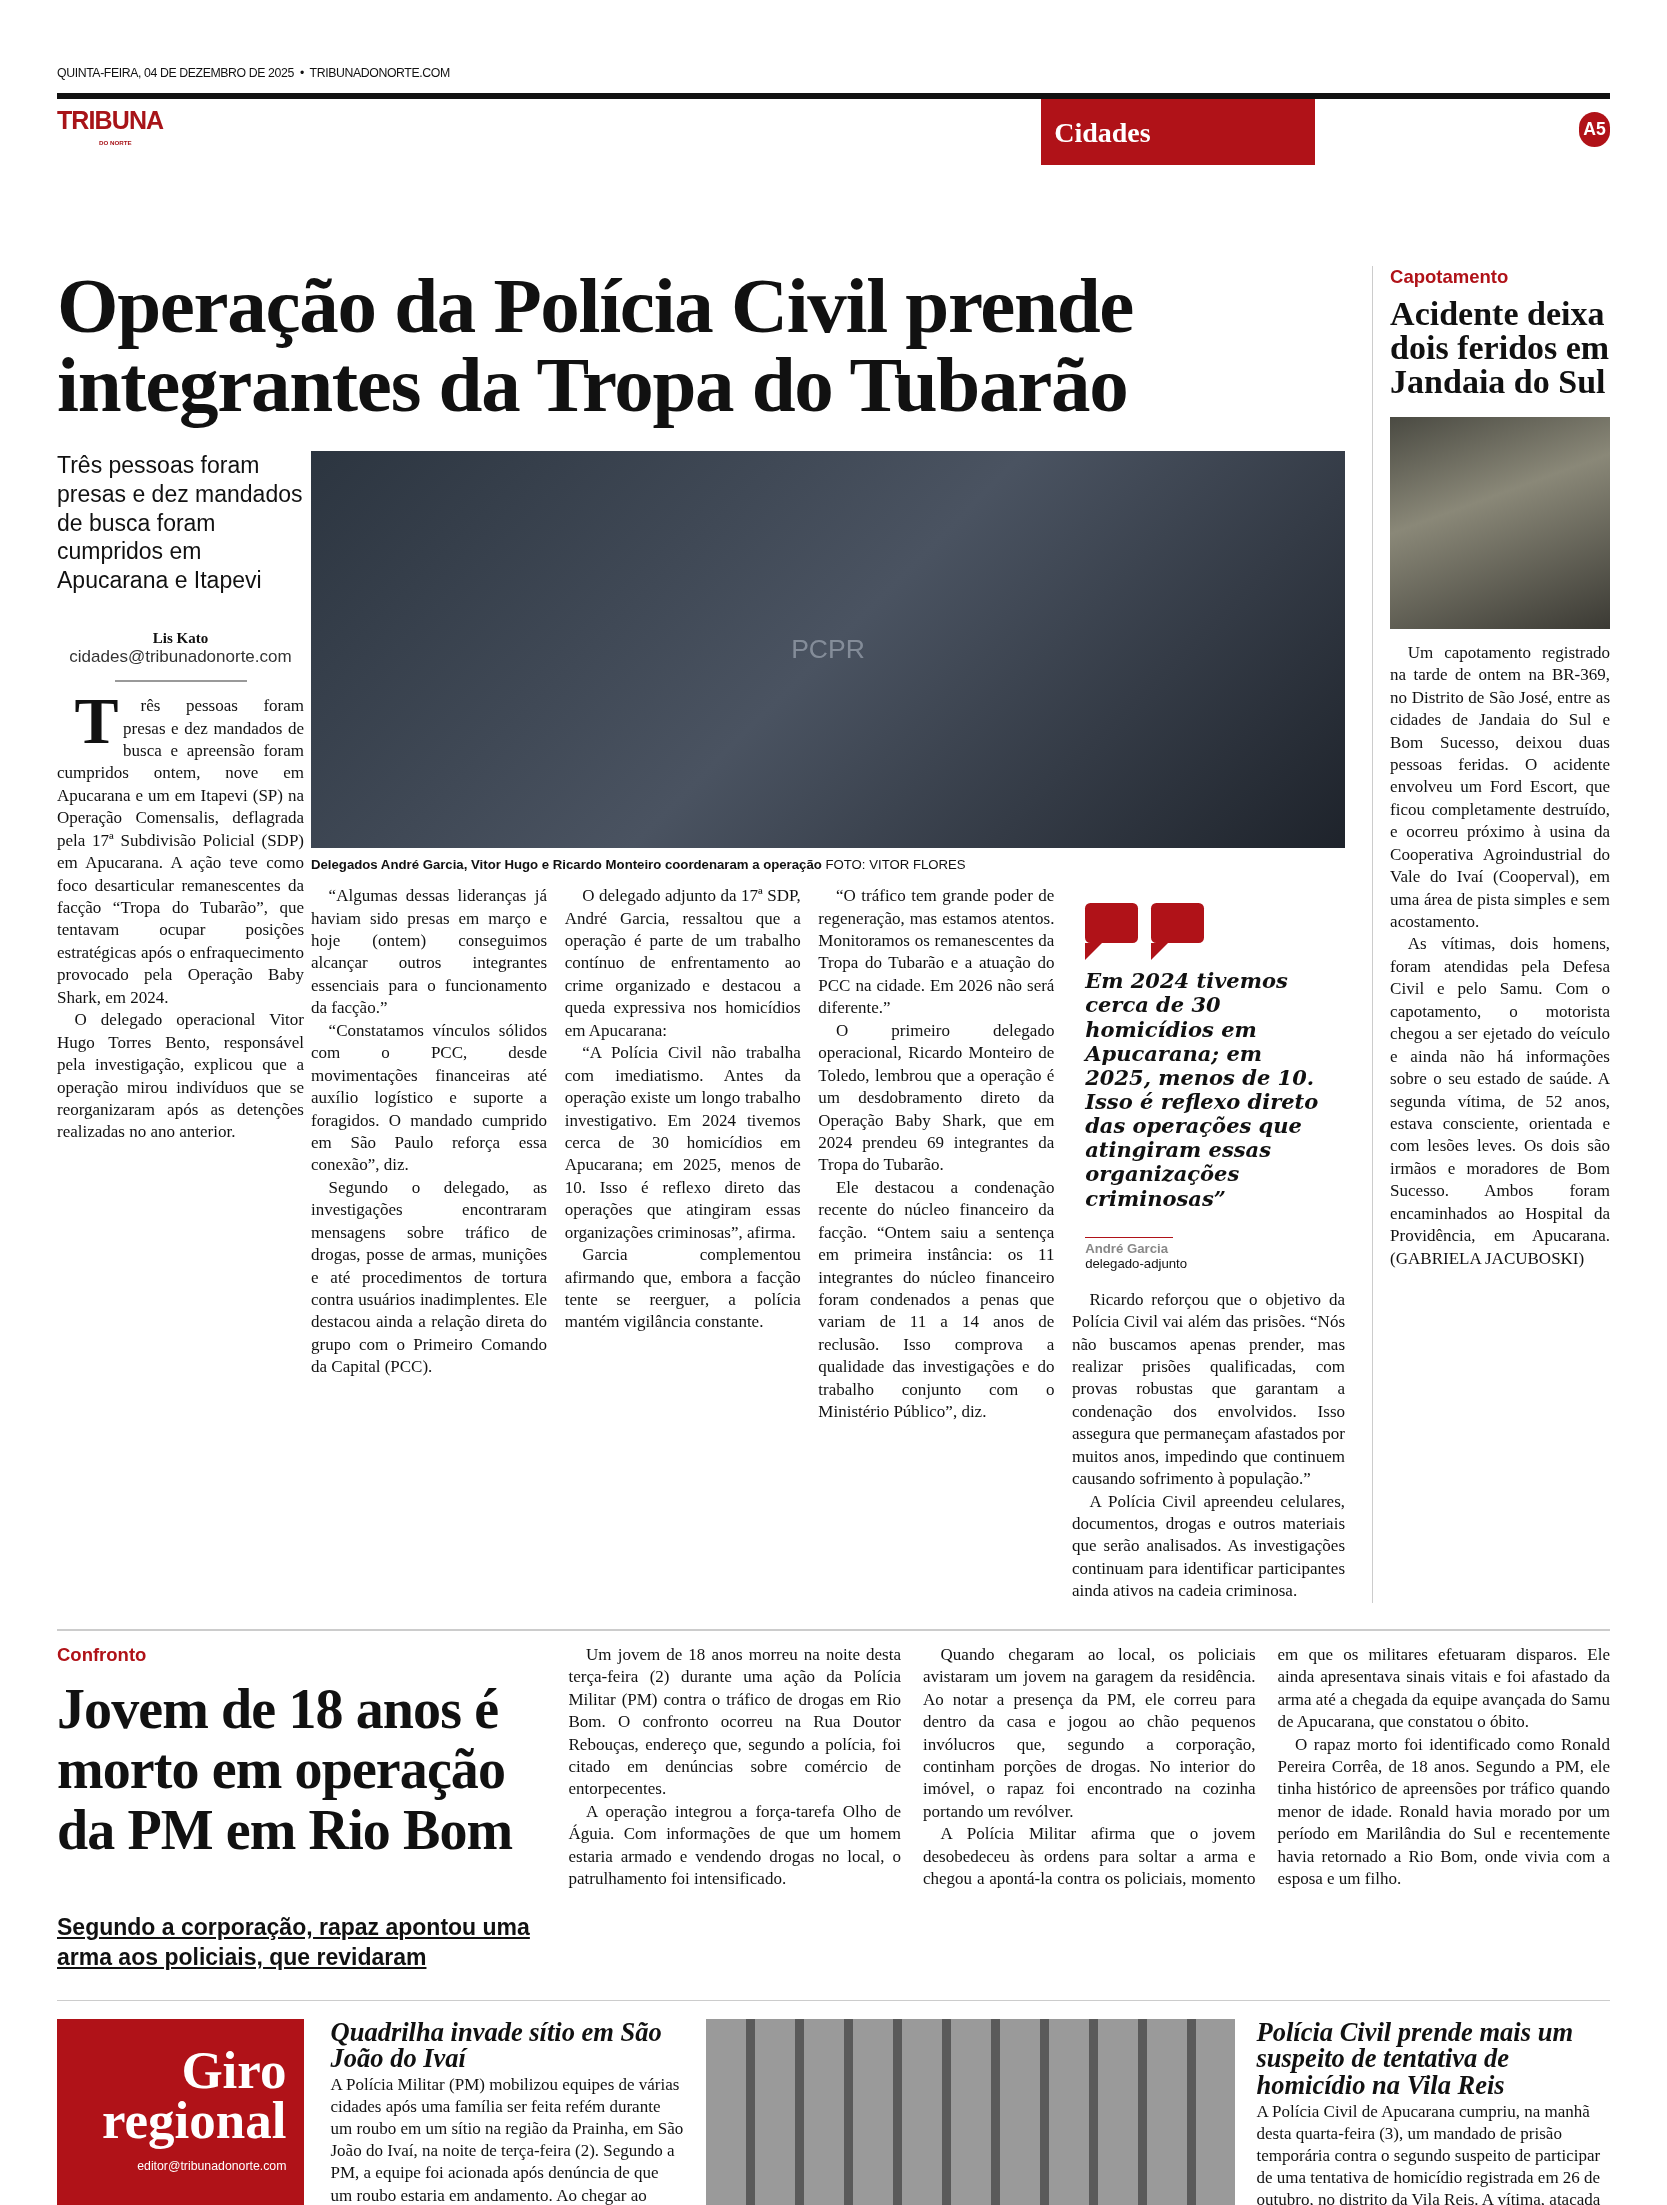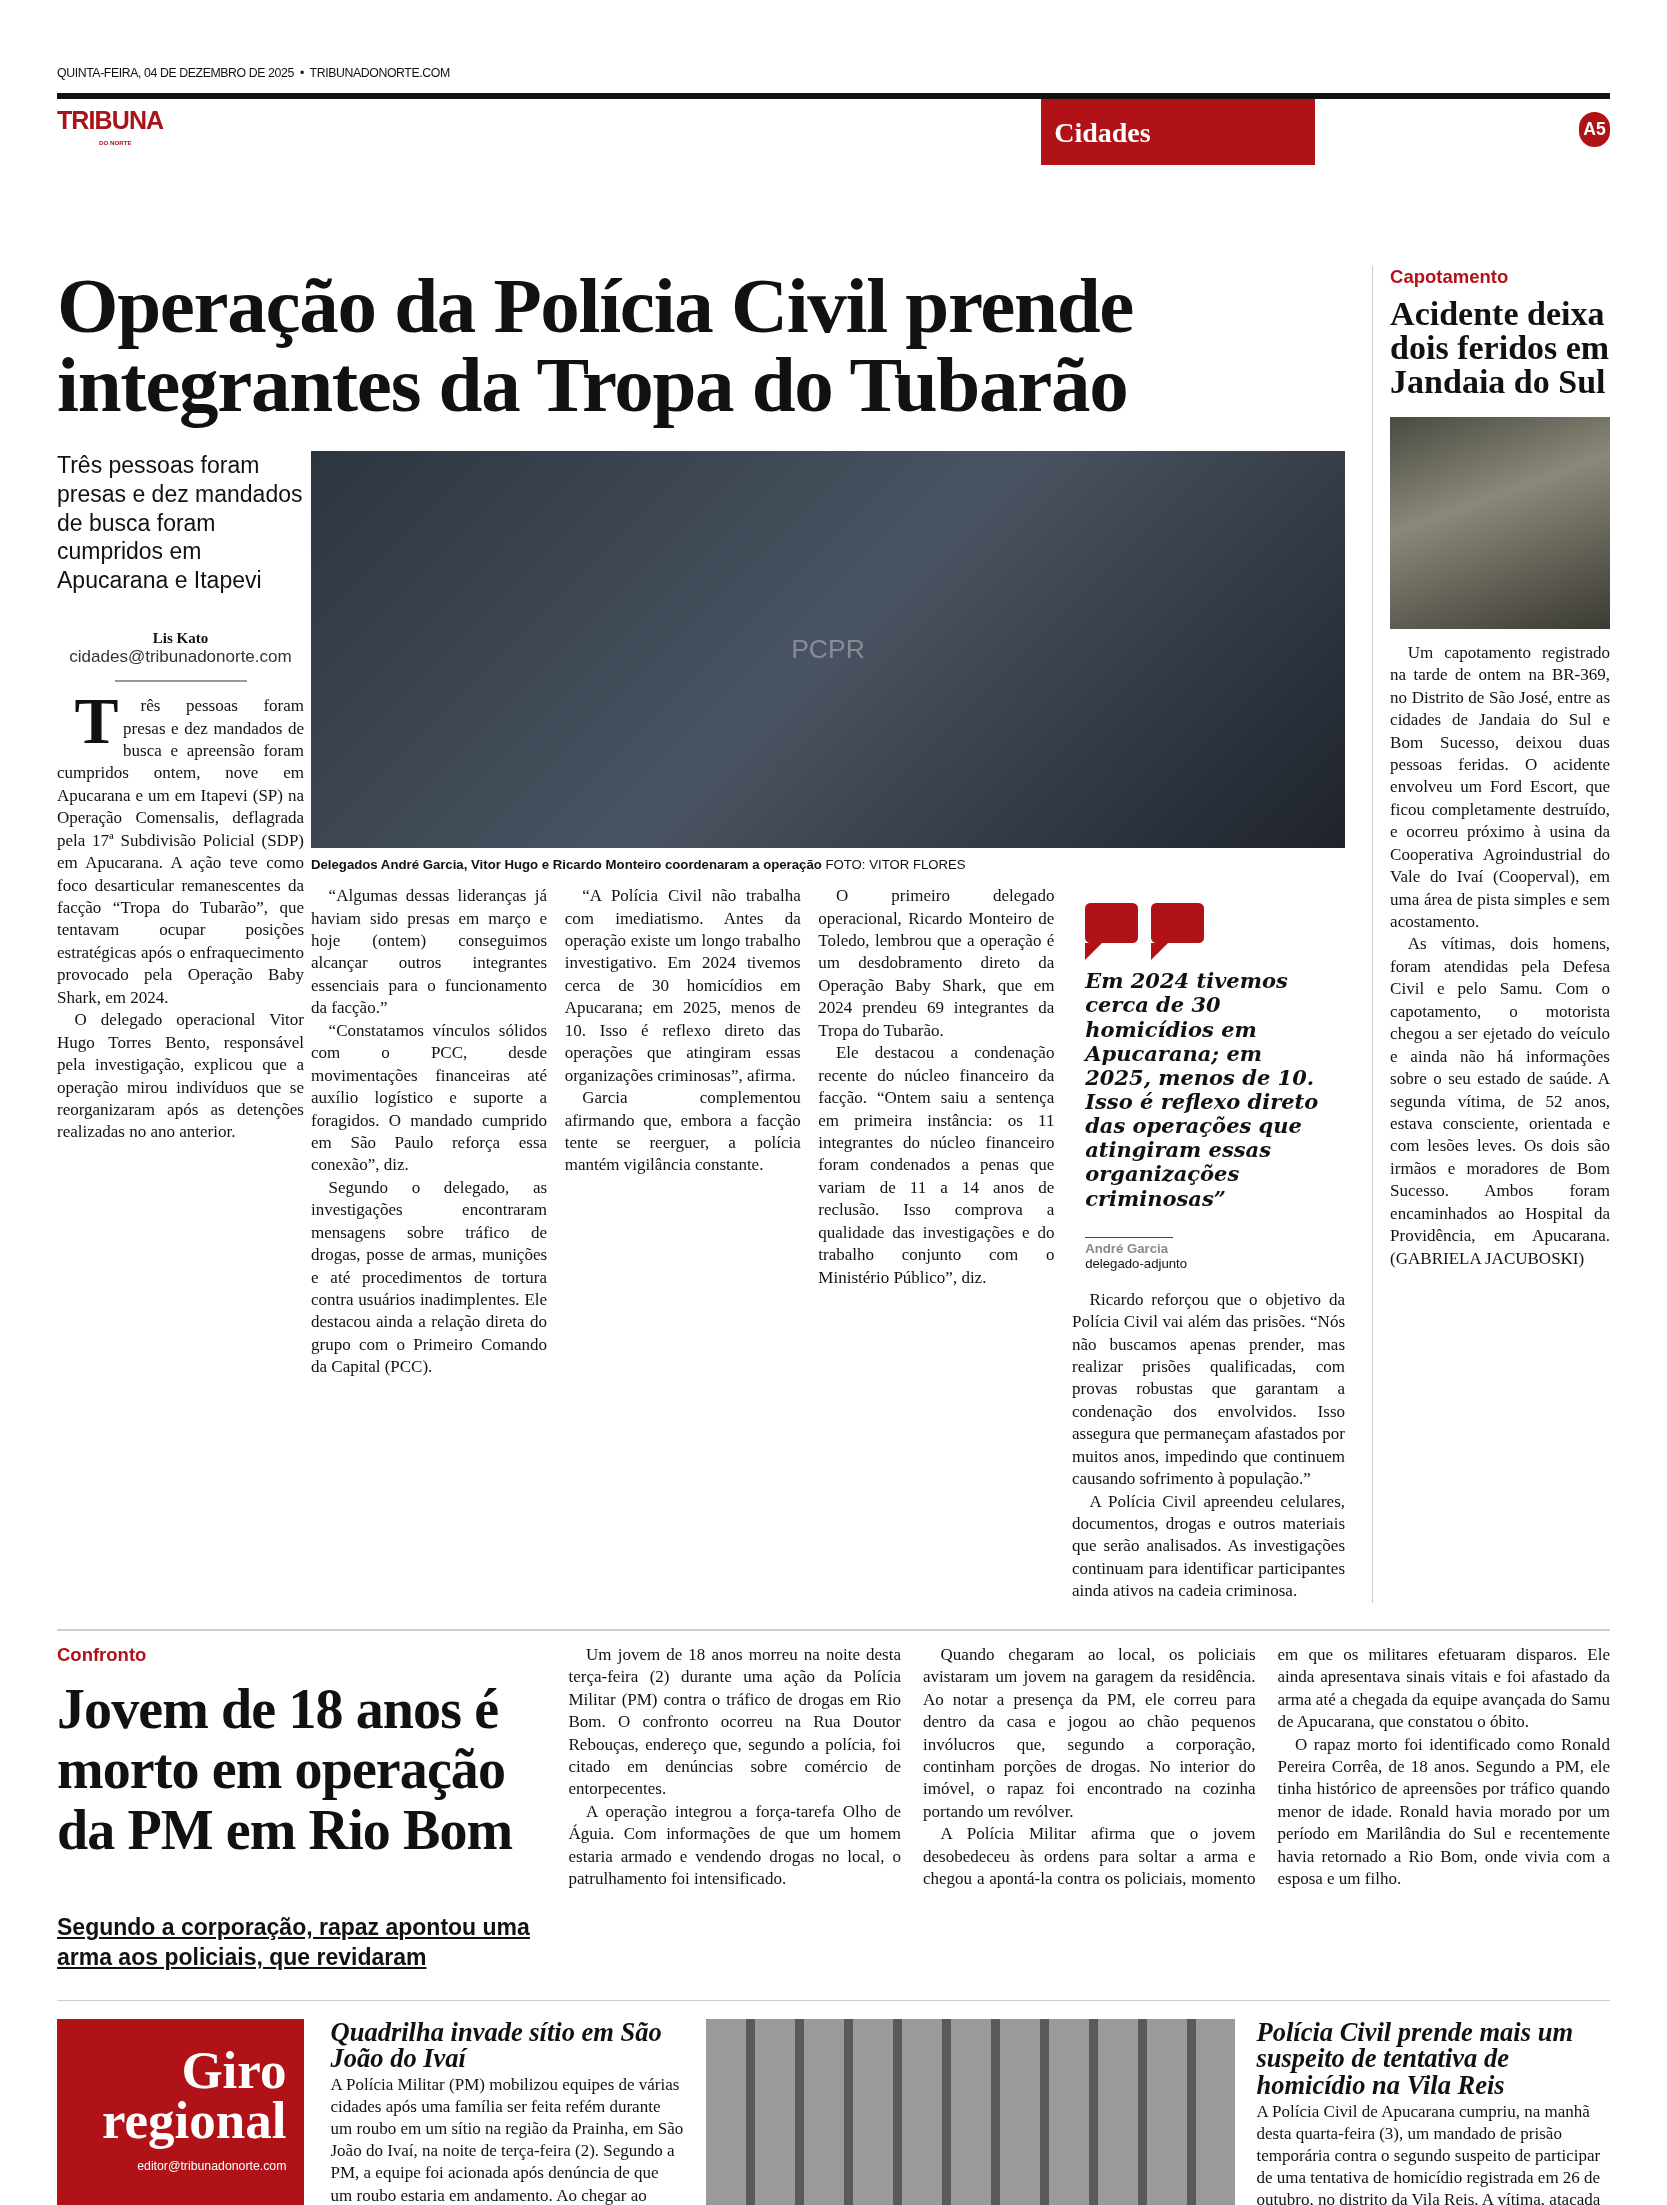--- a/index.html
+++ b/index.html
@@ -102,24 +102,26 @@
             <b>Delegados André Garcia, Vitor Hugo e Ricardo Monteiro coordenaram a operação</b>
             <span>FOTO: VITOR FLORES</span>
           </div>
           <div style="display:grid;grid-template-columns:1fr 1fr 1fr 273px;gap:17.6px;margin-top:13.2px;">
             <div class="text">
               <p>“Algumas dessas lideranças já haviam sido presas em março e hoje (ontem) conseguimos alcançar outros integrantes essenciais para o funcionamento da facção.”</p>
               <p>“Constatamos vínculos sólidos com o PCC, desde movimentações financeiras até auxílio logístico e suporte a foragidos. O mandado cumprido em São Paulo reforça essa conexão”, diz.</p>
               <p>Segundo o delegado, as investigações encontraram mensagens sobre tráfico de drogas, posse de armas, munições e até procedimentos de tortura contra usuários inadimplentes. Ele destacou ainda a relação direta do grupo com o Primeiro Comando da Capital (PCC).</p>
             </div>
             <div class="text">
+              <p>O delegado adjunto da 17ª SDP, André Garcia, ressaltou que a operação é parte de um trabalho contínuo de enfrentamento ao crime organizado e destacou a queda expressiva nos homicídios em Apucarana:</p>
               <p>“A Polícia Civil não trabalha com imediatismo. Antes da operação existe um longo trabalho investigativo. Em 2024 tivemos cerca de 30 homicídios em Apucarana; em 2025, menos de 10. Isso é reflexo direto das operações que atingiram essas organizações criminosas”, afirma.</p>
               <p>Garcia complementou afirmando que, embora a facção tente se reerguer, a polícia mantém vigilância constante.</p>
             </div>
             <div class="text">
+              <p>“O tráfico tem grande poder de regeneração, mas estamos atentos. Monitoramos os remanescentes da Tropa do Tubarão e a atuação do PCC na cidade. Em 2026 não será diferente.”</p>
               <p>O primeiro delegado operacional, Ricardo Monteiro de Toledo, lembrou que a operação é um desdobramento direto da Operação Baby Shark, que em 2024 prendeu 69 integrantes da Tropa do Tubarão.</p>
               <p>Ele destacou a condenação recente do núcleo financeiro da facção. “Ontem saiu a sentença em primeira instância: os 11 integrantes do núcleo financeiro foram condenados a penas que variam de 11 a 14 anos de reclusão. Isso comprova a qualidade das investigações e do trabalho conjunto com o Ministério Público”, diz.</p>
             </div>
             <div>
               <div class="pullquote">
                 <div class="quote-marks">
                   <div class="quote-mark"></div>
                   <div class="quote-mark"></div>
                 </div>
                 <div class="quote-text">Em 2024 tivemos cerca de 30 homicídios em Apucarana; em 2025, menos de 10. Isso é reflexo direto das operações que atingiram essas organizações criminosas”</div>

